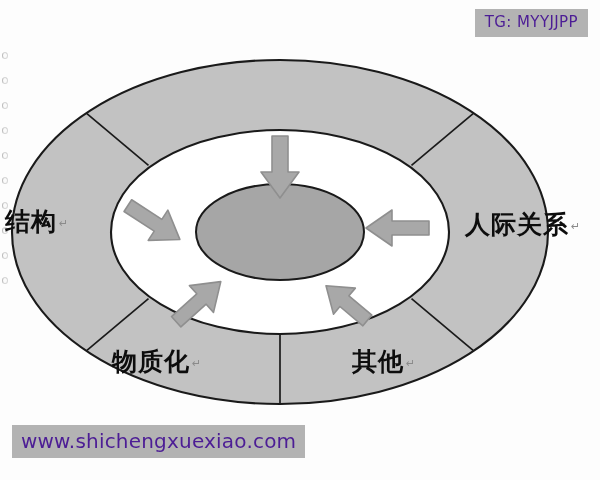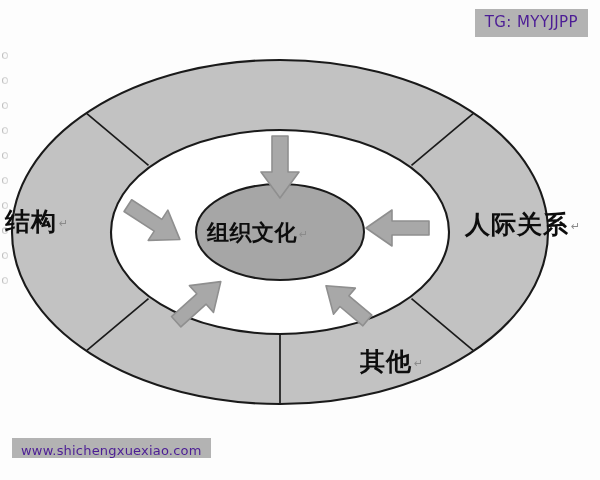--- a/index.html
+++ b/index.html
@@ -60,21 +60,21 @@
     font-size: 11px;
     font-weight: 400;
     color: #8b8b8b;
     vertical-align: middle;
     margin-left: 2px;
   }
   #label-zhidu   { left: 229px; top: 85px; }
   #label-jiegou  { left: 5px;  top: 205px; }
   #label-renji   { left: 421px; top: 208px; margin-left: 44px; }
   #label-wuzhi   { left: 112px; top: 345px; }
-  #label-qita    { left: 352px; top: 345px; margin-left: 8px; }
+  #label-qita    { left: 352px; top: 345px; }
   #label-center {
     left: 207px; top: 218px;
     font-size: 22px;
     letter-spacing: 0.5px;
   }
   
   .watermark {
     position: absolute;
     background: #b3b3b3;
     color: #4c1d95;
@@ -85,22 +85,22 @@
   #tg-badge {
     right: 12px;
     top: 9px;
     font-size: 15px;
     padding: 6px 10px 7px 10px;
     letter-spacing: 0.4px;
   }
   #site-watermark {
     left: 12px;
     bottom: 22px;
-    font-size: 13px;
-    padding: 6px 9px 1px 9px;
+    font-size: 20px;
+    padding: 6px 9px 7px 9px;
     letter-spacing: 0.2px;
   }
 </style>
 </head>
 <body>
 
 <div id="stage">
 
   <div class="binding-holes">
     <span></span>
@@ -178,26 +178,26 @@
 
 
   <div class="lbl" id="label-jiegou">
     <span>结构</span><span class="pilcrow">↵</span>
   </div>
 
   <div class="lbl" id="label-renji">
     <span>人际关系</span><span class="pilcrow">↵</span>
   </div>
 
+  <div class="lbl" id="label-wuzhi">
+    <span>物质化</span><span class="pilcrow">↵</span>
+  </div>
 
   <div class="lbl" id="label-qita">
     <span>其他</span><span class="pilcrow">↵</span>
   </div>
 
-  <div class="lbl" id="label-center">
-    <span>组织文化</span><span class="pilcrow">↵</span>
-  </div>
 
   <div class="watermark" id="tg-badge">TG: MYYJJPP</div>
 
   <div class="watermark" id="site-watermark">www.shichengxuexiao.com</div>
 
 </div>
 
 </body></html>

